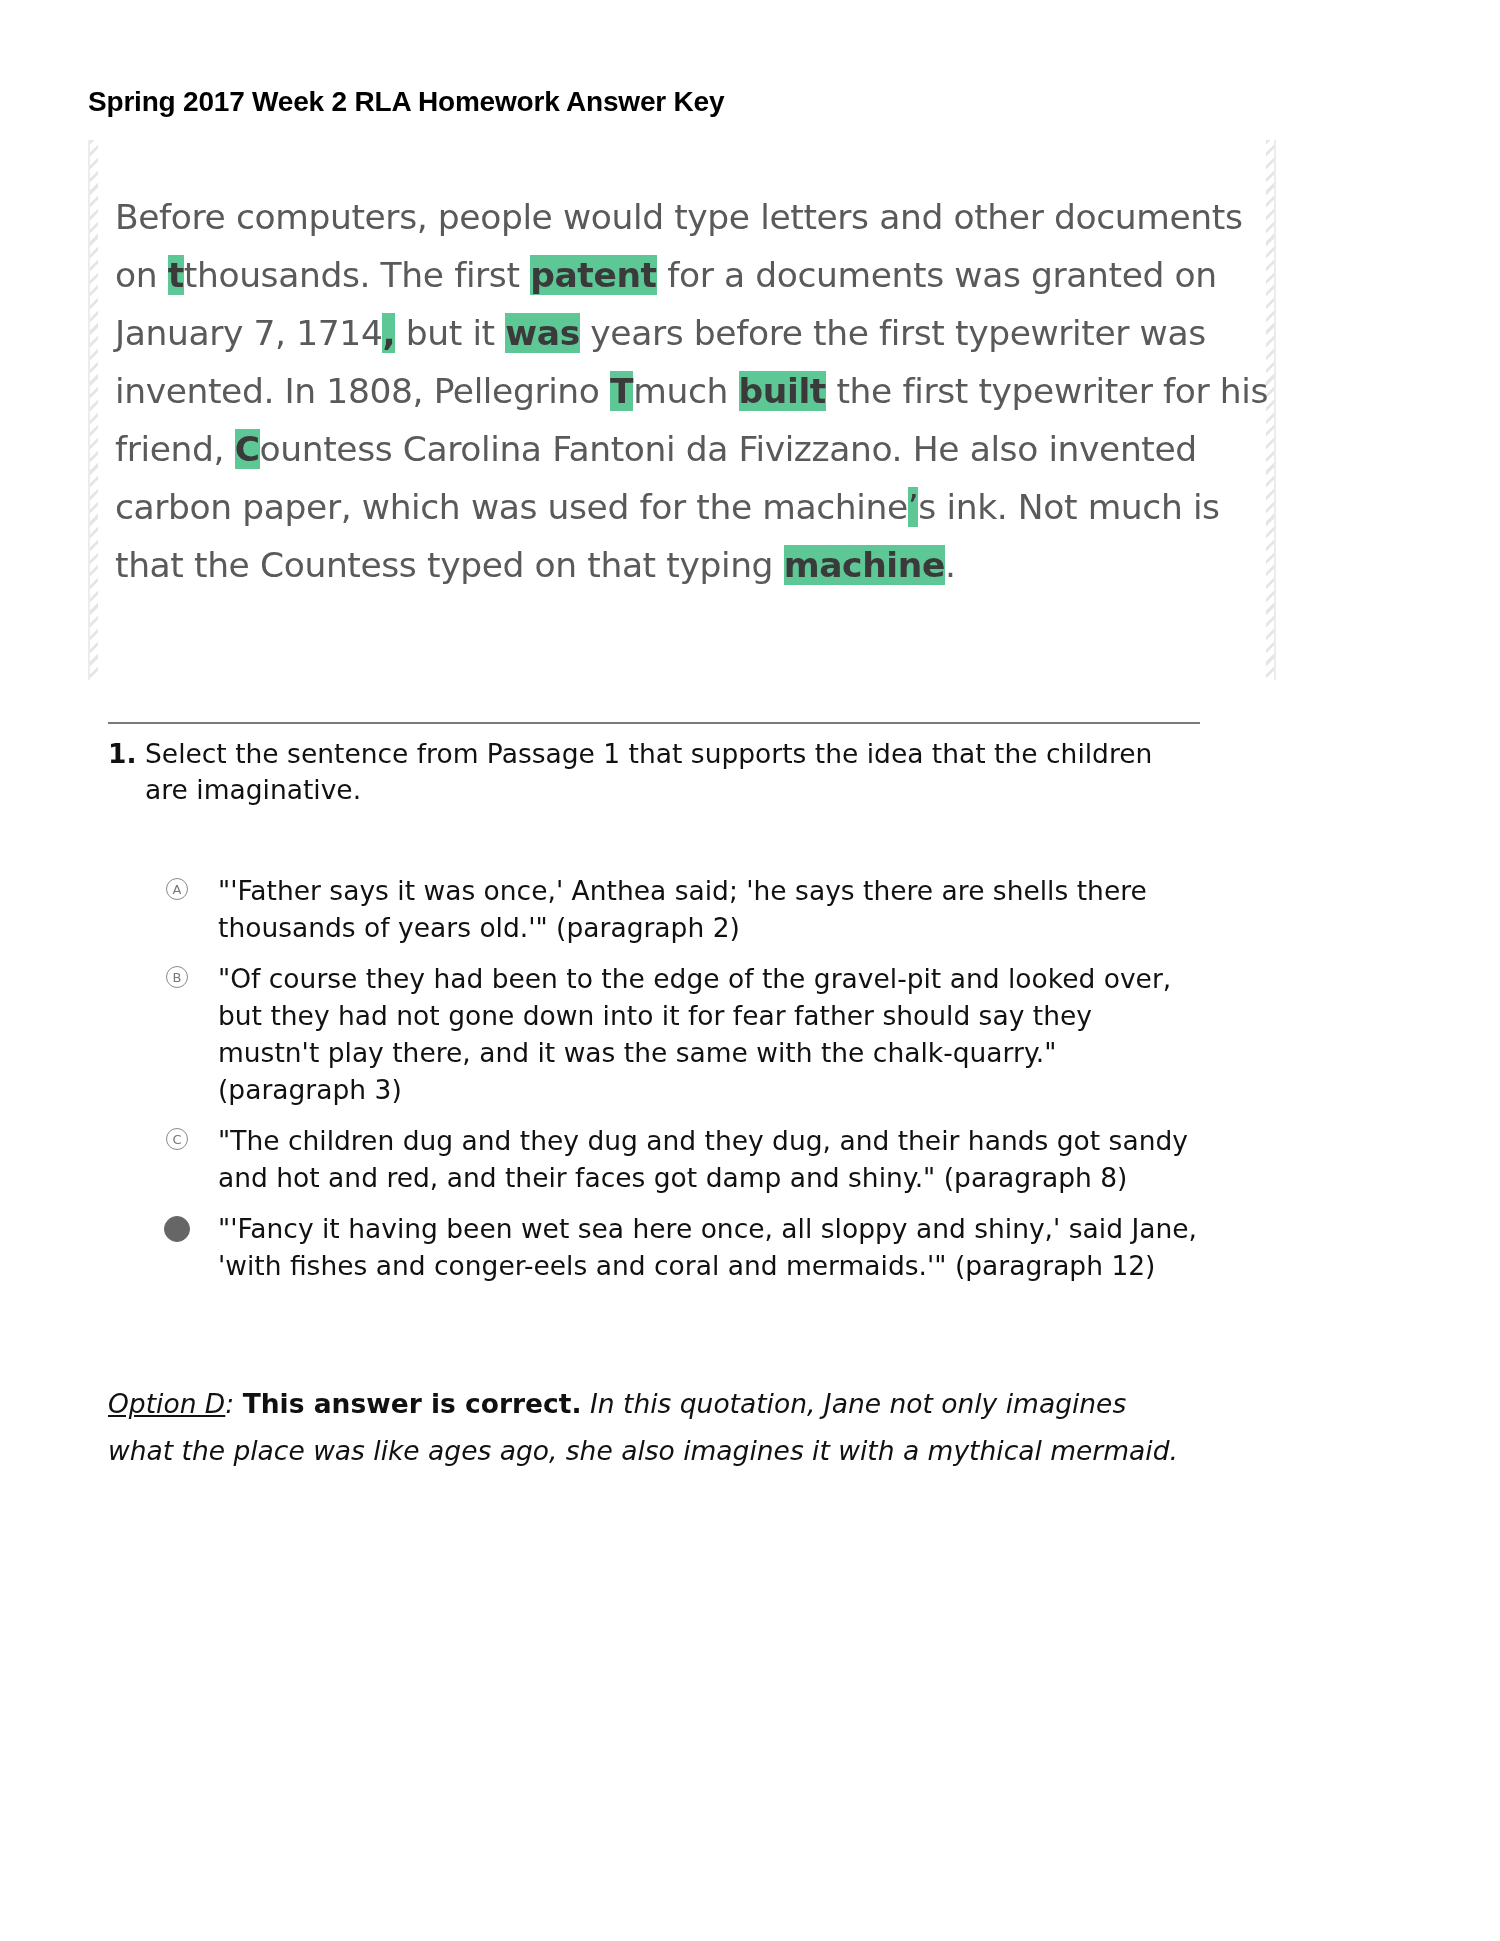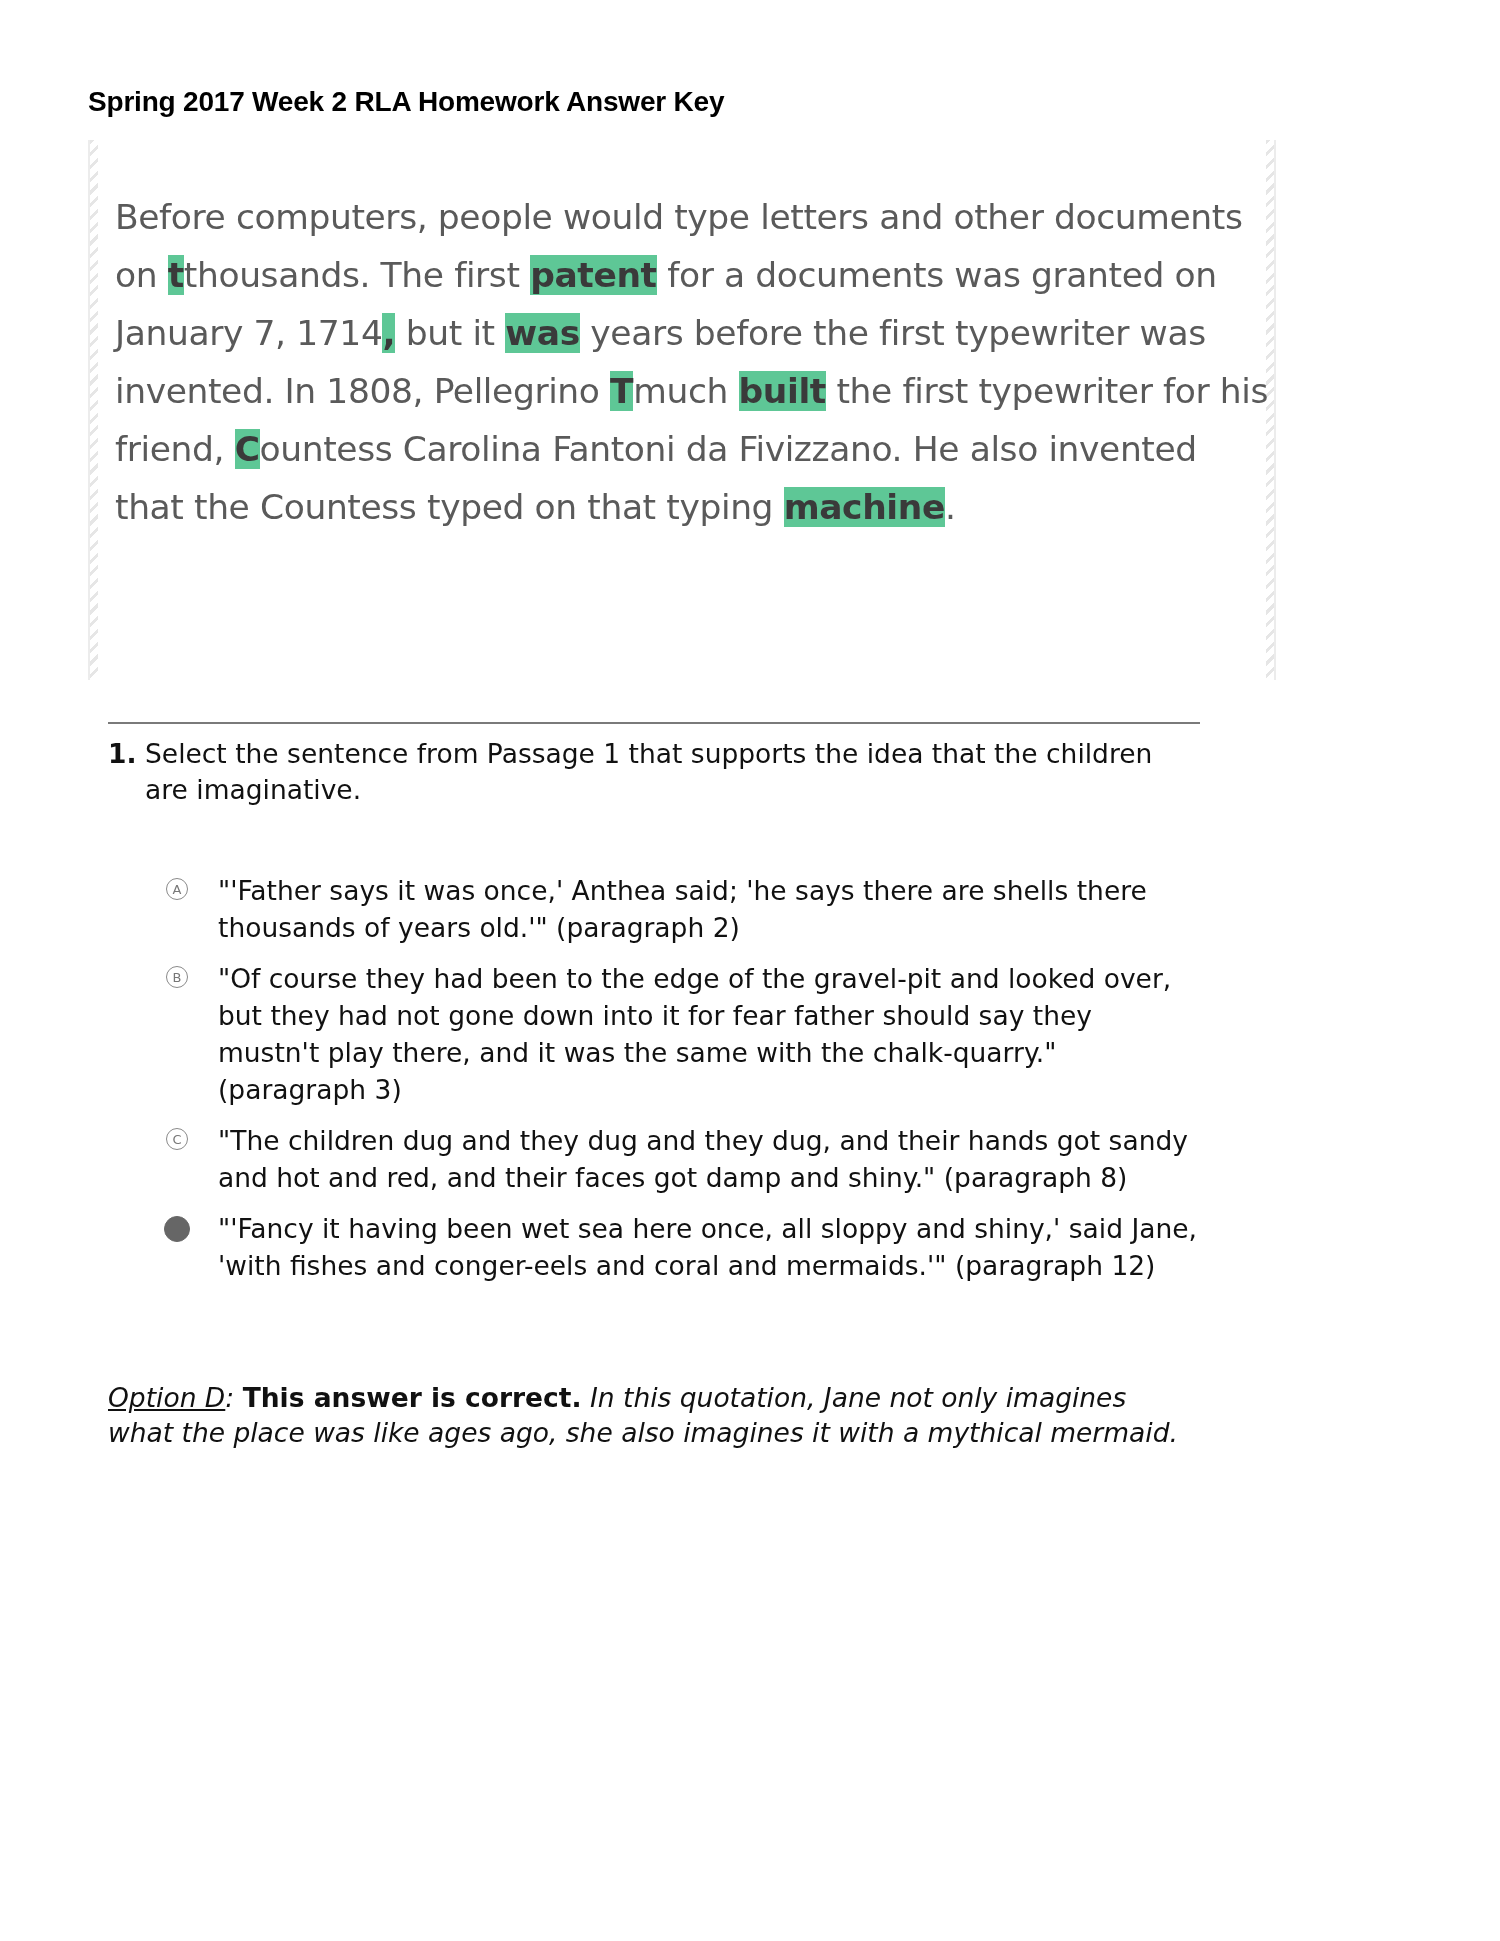--- a/index.html
+++ b/index.html
@@ -15,40 +15,41 @@
   .hl { background: #5ec796; color: #3a3a3a; font-weight: bold; }
   .hl-light { background: #5ec796; color: #3a3a3a; }
   .divider { position: absolute; left: 108px; top: 722px; width: 1092px; height: 0; border-top: 2px solid #7a7a7a; }
   .question { position: absolute; left: 108px; top: 736px; width: 1090px; font-size: 26.5px; line-height: 36px; color: #111; }
   .q-num { position: absolute; left: 0; top: 0; font-weight: bold; }
   .q-text { display: block; margin-left: 37px; }
   .options { position: absolute; left: 160px; top: 872px; width: 1040px; }
   .option { position: relative; padding-left: 58px; font-size: 26.5px; line-height: 37px; color: #111; margin-bottom: 14px; }
   .option-marker { position: absolute; left: 6px; top: 6px; width: 22px; height: 22px; border: 1.5px solid #8a8a8a; border-radius: 50%; font-size: 13px; line-height: 22px; text-align: center; color: #777; box-sizing: border-box; font-family: "DejaVu Sans", sans-serif; }
   .option-marker.selected { background: #666; border-color: #666; width: 26px; height: 26px; left: 4px; top: 6px; }
-  .explanation { position: absolute; left: 108px; top: 1380px; width: 1090px; font-size: 26.5px; line-height: 35px; color: #111; }
+  .explanation { position: absolute; left: 108px; top: 1380px; width: 1090px; font-size: 26.5px; line-height: 47px; color: #111; }
   .exp-label { font-style: italic; text-decoration: underline; }
   .exp-colon { font-style: italic; }
   .exp-bold { font-weight: bold; }
   .exp-italic { font-style: italic; }
 </style>
 </head>
 <body>
 
 <h1 class="doc-title">Spring 2017 Week 2 RLA Homework Answer Key</h1>
 
 <div class="passage-frame">
   <div class="frame-edge left"></div>
   <div class="frame-edge right"></div>
   <div class="passage-text" id="passage-text">
       <span class="passage-line"><span>Before computers, people would type letters and other documents</span></span>
       <span class="passage-line"><span>on </span><span class="hl">t</span><span>thousands. The first </span><span class="hl">patent</span><span> for a documents was granted on</span></span>
       <span class="passage-line"><span>January 7, 1714</span><span class="hl">,</span><span> but it </span><span class="hl">was</span><span> years before the first typewriter was</span></span>
       <span class="passage-line"><span>invented. In 1808, Pellegrino </span><span class="hl">T</span><span>much </span><span class="hl">built</span><span> the first typewriter for his</span></span>
       <span class="passage-line"><span>friend, </span><span class="hl">C</span><span>ountess Carolina Fantoni da Fivizzano. He also invented</span></span>
+      <span class="passage-line"><span>carbon paper, which was used for the machine</span><span class="hl-light">’</span><span>s ink. Not much is</span></span>
       <span class="passage-line"><span>that the Countess typed on that typing </span><span class="hl">machine</span><span>.</span></span>
     </div>
 </div>
 
 <div class="divider"></div>
 
 <div class="question">
   <span class="q-num">1.</span>
   <span class="q-text">Select the sentence from Passage 1 that supports the idea that the children are imaginative.</span>
 </div>

